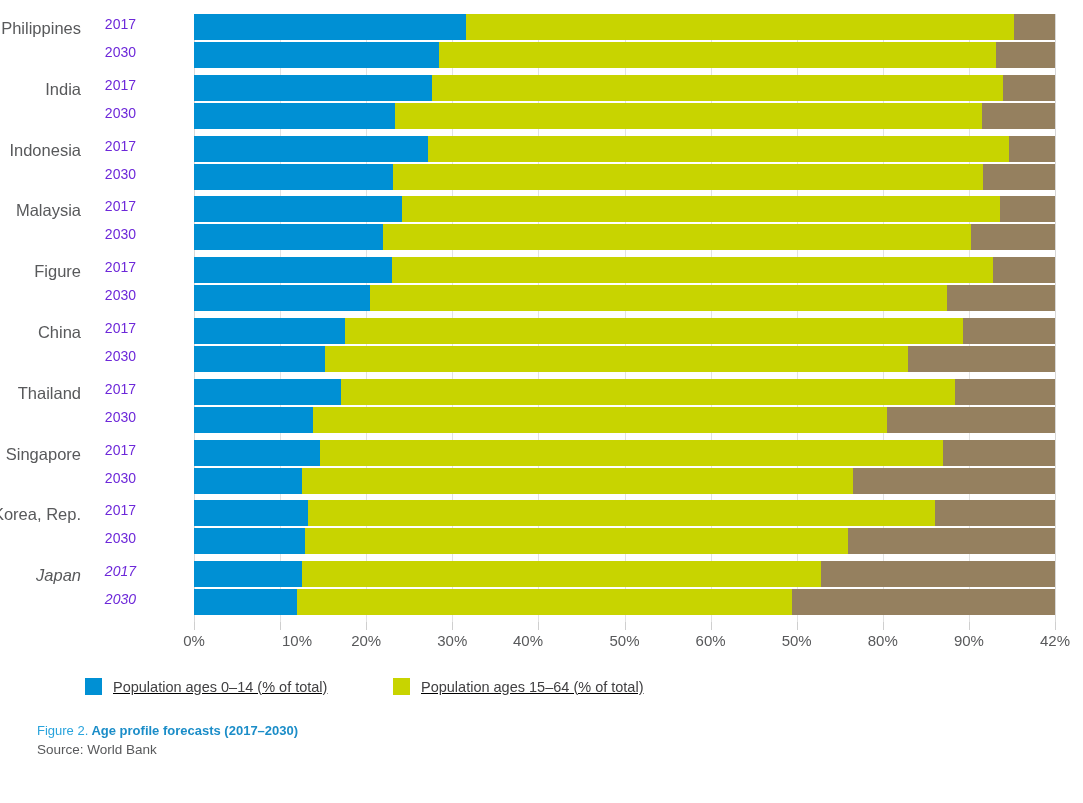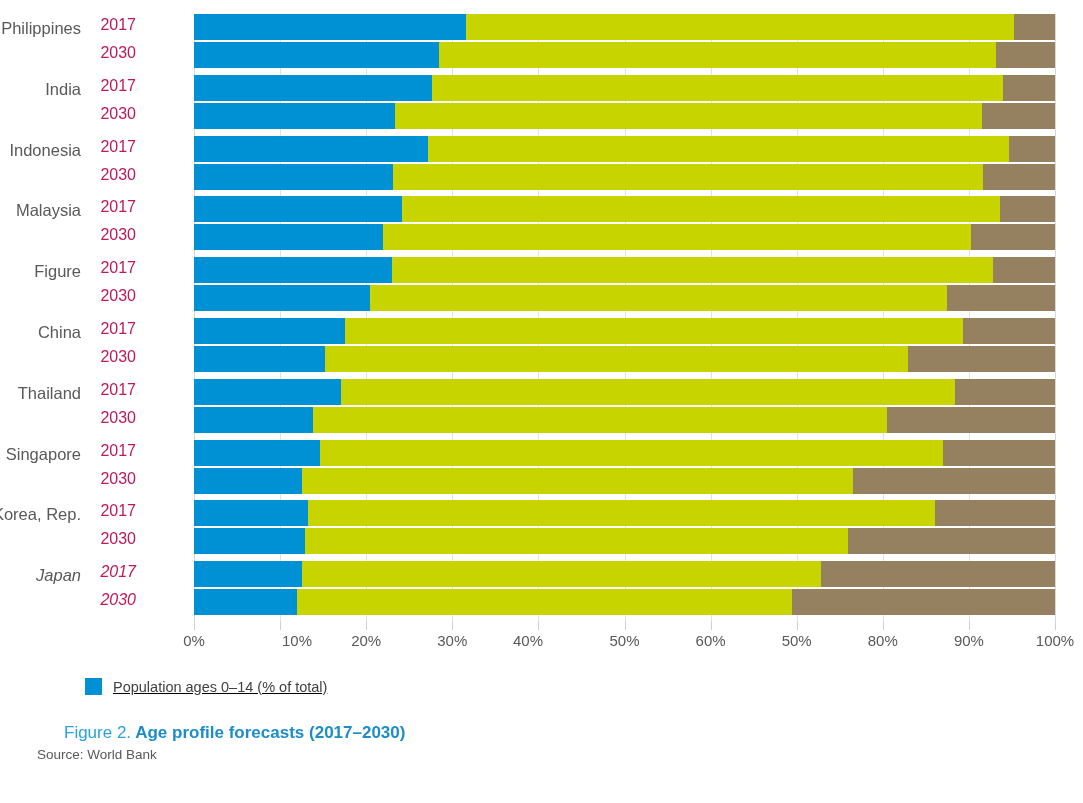--- a/index.html
+++ b/index.html
@@ -104,22 +104,22 @@
     top: 14px;
     transform: translateY(-50%);
     font-size: 16.5px;
     color: #58595b;
     white-space: nowrap;
     text-align: right;
   }
   .year {
     position: absolute;
     right: 58px;
-    font-size: 16px;
-    color: #be185d;
+    font-size: 14px;
+    color: #6d28d9;
     white-space: nowrap;
   }
   .year.y2017 { top: 2px; }
   .year.y2030 { top: 30px; }
 
   
   .xaxis {
     position: absolute;
     left: 194px;
     top: 622px;
@@ -170,24 +170,23 @@
   }
 
   
   .caption {
     position: absolute;
     left: 37px;
     top: 723px;
     width: 900px;
   }
   .caption-line {
-    font-size: 17px;
+    font-size: 13px;
     color: #29a3dc;
     white-space: nowrap;
-    margin-left: 27px;
   }
   .caption-figure {
     font-weight: normal;
   }
   .caption-title {
     font-weight: bold;
     color: #1b8dc8;
   }
   .source {
     margin-top: 4px;
@@ -418,28 +417,32 @@
         <div class="ticklabel" style="left: 430.5px;">50%</div>
         <div class="tick" style="left: 516.6px;"></div>
         <div class="ticklabel" style="left: 516.6px;">60%</div>
         <div class="tick" style="left: 602.7px;"></div>
         <div class="ticklabel" style="left: 602.7px;">50%</div>
         <div class="tick" style="left: 688.8px;"></div>
         <div class="ticklabel" style="left: 688.8px;">80%</div>
         <div class="tick" style="left: 774.9px;"></div>
         <div class="ticklabel" style="left: 774.9px;">90%</div>
         <div class="tick" style="left: 861px;"></div>
-        <div class="ticklabel" style="left: 861px;">100%</div>
+        <div class="ticklabel" style="left: 861px;">42%</div>
       </div>
   </div>
 
   <div class="legend">
       <div class="legend-item" style="left: 85px;">
         <span class="legend-swatch" style="background: rgb(0, 144, 212);"></span>
         <span class="legend-text">Population ages 0–14 (% of total)</span>
+      </div>
+      <div class="legend-item" style="left: 393px;">
+        <span class="legend-swatch" style="background: rgb(200, 212, 0);"></span>
+        <span class="legend-text">Population ages 15–64 (% of total)</span>
       </div>
     </div>
 
   <div class="caption">
     <div class="caption-line">
       <span class="caption-figure">Figure 2.</span><span class="caption-title"> Age profile forecasts (2017–2030)</span>
     </div>
     <div class="source">Source: World Bank</div>
   </div>
 

